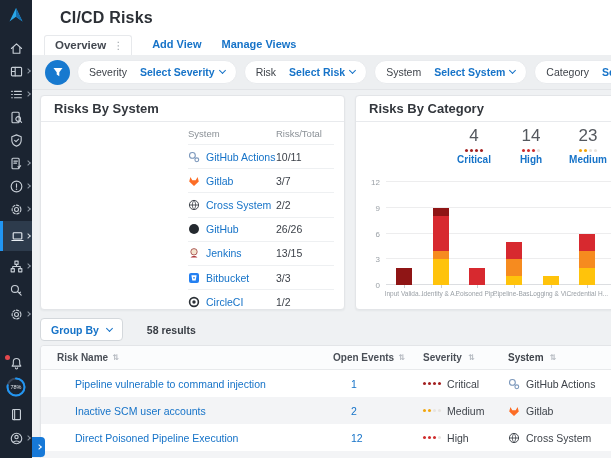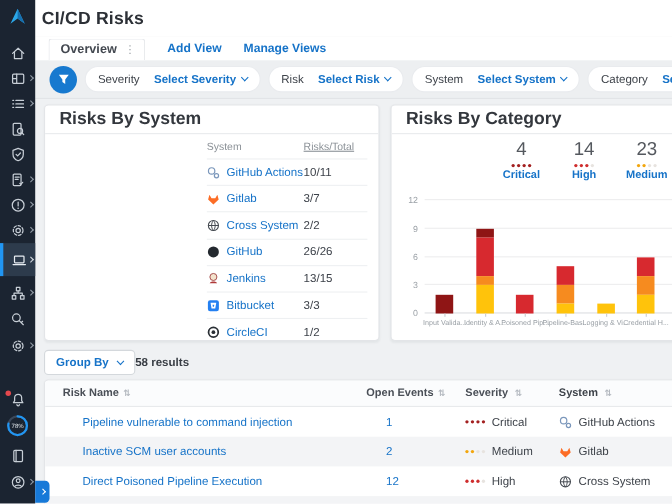--- a/index.html
+++ b/index.html
@@ -14,49 +14,49 @@
   .chev-r { width:4px; height:4px; border-right:1.3px solid #8e98a3; border-bottom:1.3px solid #8e98a3; transform:rotate(-45deg); }
   .s-item .chev-r { position:absolute; right:2px; top:9px; }
   .s-item.active { height:30px; background:#2d3b4c; border-left:3px solid #2196f3; }
   .s-item.active .chev-r { border-color:#cfd6dd; top:13px; }
   .red-dot { position:absolute; left:5px; top:3px; width:5px; height:5px; border-radius:50%; background:#e5484d; }
   .expand-tab { position:absolute; left:32px; top:437px; width:13px; height:20px; background:#1779d8; border-radius:0 4px 4px 0; z-index:6; display:flex; align-items:center; justify-content:center; cursor:pointer; }
   .expand-tab .chev-r { border-color:#fff; }
 
   
   .topbar { position:absolute; left:32px; top:0; right:0; height:33px; background:#fff; }
-  .topbar h1 { padding:9px 0 0 6px; font-size:16px; font-weight:700; color:#2c3036; letter-spacing:.2px; }
+  .topbar h1 { padding:9px 0 0 28px; font-size:16px; font-weight:700; color:#2c3036; letter-spacing:.2px; }
   .tabbar { position:absolute; left:32px; top:33px; right:0; height:22px; background:#fff; display:flex; align-items:flex-end; padding-left:12px; gap:20px; }
   .tab-active { display:flex; align-items:center; gap:7px; background:#fff; border:1px solid #e7e9ec; border-bottom:none; border-radius:3px 3px 0 0; padding:3px 8px 4px 10px; font-size:11.5px; font-weight:700; color:#434850; cursor:pointer; }
   .kebab { color:#9aa0a6; font-size:10px; font-weight:400; cursor:pointer; }
   .tab-link { font-size:11px; font-weight:600; color:#1673c8; padding-bottom:5px; cursor:pointer; }
 
   .filterbar { position:absolute; left:32px; top:55px; right:0; height:35px; background:#edeff1; border-bottom:1px solid #e2e4e7; display:flex; align-items:center; padding-left:13px; gap:7px; overflow:hidden; white-space:nowrap; }
   .funnel { width:25px; height:25px; border-radius:50%; background:#1779cf; display:flex; align-items:center; justify-content:center; flex:0 0 auto; cursor:pointer; }
   .pill { height:24px; background:#fff; border:1px solid #e9ebee; border-radius:12px; display:flex; align-items:center; padding:0 11px; gap:13px; flex:0 0 auto; font-size:10.5px; cursor:pointer; }
   .p-label { color:#3f444b; }
   .p-value { color:#1673c8; font-weight:600; display:flex; align-items:center; gap:5px; }
   .chev-d { width:5px; height:5px; border-right:1.4px solid currentColor; border-bottom:1.4px solid currentColor; transform:rotate(45deg); margin-top:-3px; }
 
   
   .content { position:absolute; left:32px; top:90px; right:0; bottom:0; overflow:hidden; }
   .card { position:absolute; background:#fff; border:1px solid #e3e5e8; border-radius:4px; box-shadow:0 1px 2px rgba(20,30,40,.05); }
-  .card-head { height:26px; line-height:25px; padding:0 13px; font-size:16px; font-weight:700; color:#33373d; border-bottom:1px solid #e8eaed; }
+  .card-head { height:26px; line-height:25px; padding:0 13px; font-size:13px; font-weight:700; color:#33373d; border-bottom:1px solid #e8eaed; }
 
   
   #card-system { left:8px; top:5px; width:305px; height:215px; }
   .donut { position:absolute; left:26px; top:76px; width:86px; height:86px; }
   .donut-text { position:absolute; inset:0; display:flex; flex-direction:column; align-items:center; justify-content:center; }
   .d-val { font-size:19px; color:#3f444b; }
   .d-total { font-size:10px; color:#5b6066; }
   .d-label { font-size:9.5px; color:#8b9197; margin-top:1px; }
   .legend { position:absolute; left:147px; top:30px; right:10px; }
   .legend-head { display:flex; font-size:9.5px; color:#8b9197; padding:2px 0 5px 0; }
   .col-name { flex:1; }
-  .col-val { width:58px;text-decoration:underline; }
+  .col-val { width:58px; }
   .legend-row { display:flex; align-items:center; height:24.2px; border-top:1px solid #eef0f2; font-size:10.5px; }
   .legend-row .name { flex:1; color:#1673c8; display:flex; align-items:center; gap:6px; cursor:pointer; }
   .legend-row .val { width:58px; color:#3c4149; }
 
   
   #card-category { left:323px; top:5px; width:274px; height:215px; overflow:hidden; }
   .stats { position:absolute; top:30px; right:18px; display:flex; gap:13px; }
   .stat { width:44px; text-align:center; cursor:pointer; }
   .stat-count { font-size:17px; color:#54585e; }
   .stat-dots, .dots { display:flex; gap:1.5px; align-items:center; }
@@ -70,21 +70,21 @@
   .grid-line { position:absolute; left:0; right:0; height:1px; background:#ededee; }
   .grid-line.zero { background:#dcdee1; }
   .slots { position:absolute; left:0; top:0; height:103px; display:flex; }
   .slot { position:relative; flex:0 0 36.6px; height:103px; }
   .bar { position:absolute; left:50%; bottom:0; transform:translateX(-50%); width:16px; display:flex; flex-direction:column-reverse; }
   .seg { width:16px; }
   .x-tick { position:absolute; top:103px; left:50%; width:1px; height:3px; background:#c9cdd2; }
   .x-label { position:absolute; top:108px; left:50%; transform:translateX(-50%); font-size:6.5px; color:#9aa0a6; white-space:nowrap; }
 
   
-  .group-row { position:absolute; left:8px; top:228px; display:flex; align-items:center; }
+  .group-row { position:absolute; left:8px; top:228px; display:flex; align-items:center; gap:24px; }
   .groupby-btn { height:23px; background:#fff; border:1px solid #d4d8dc; border-radius:4px; display:flex; align-items:center; gap:8px; padding:0 10px; font-size:10.5px; color:#1673c8; font-weight:600; cursor:pointer; }
   .results { font-size:10.5px; color:#383d44; font-weight:600; }
 
   
   #card-table { left:8px; top:255px; width:620px; height:215px; overflow:hidden; }
   .t-head { display:flex; height:24px; align-items:center; background:#fbfcfd; border-bottom:1px solid #e8eaec; font-size:10px; font-weight:700; color:#4a4f57; }
   .hcol { display:flex; align-items:center; gap:4px; cursor:pointer; }
   .sort { font-size:8px; color:#b3b8bf; font-family:"DejaVu Sans", sans-serif; }
   .t-row { display:flex; height:27px; align-items:center; font-size:10.5px; cursor:pointer; }
   .t-row.alt, .t-row.stub { background:#f3f4f6; }

